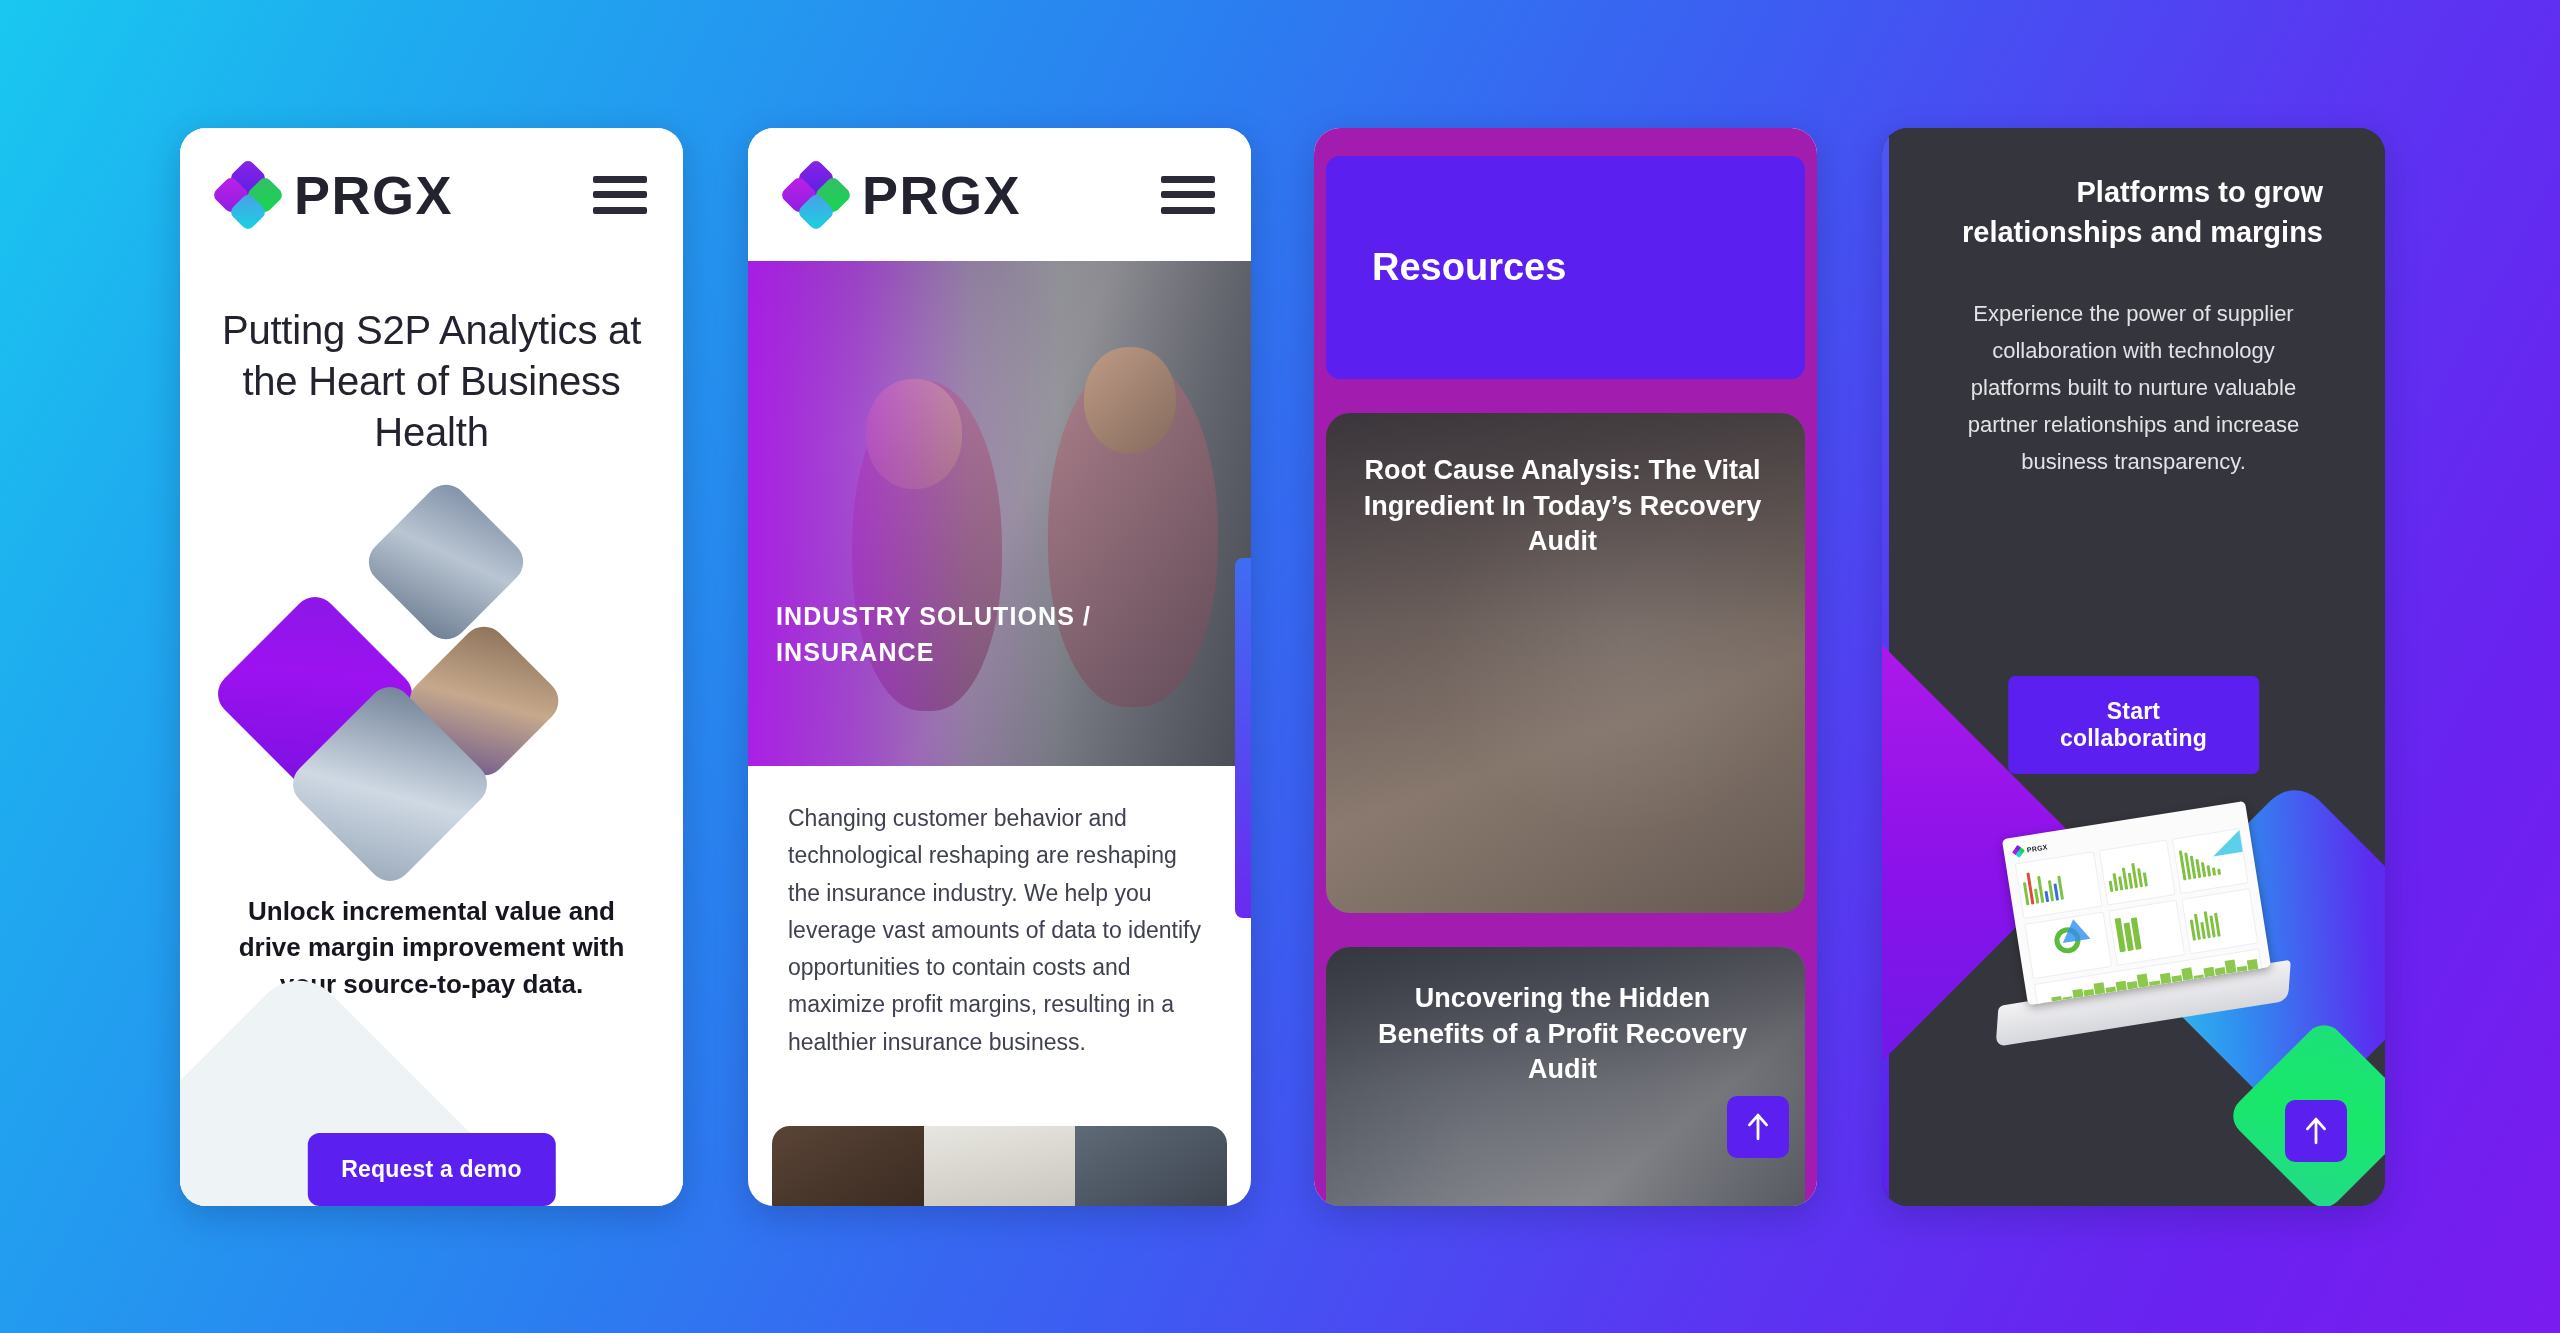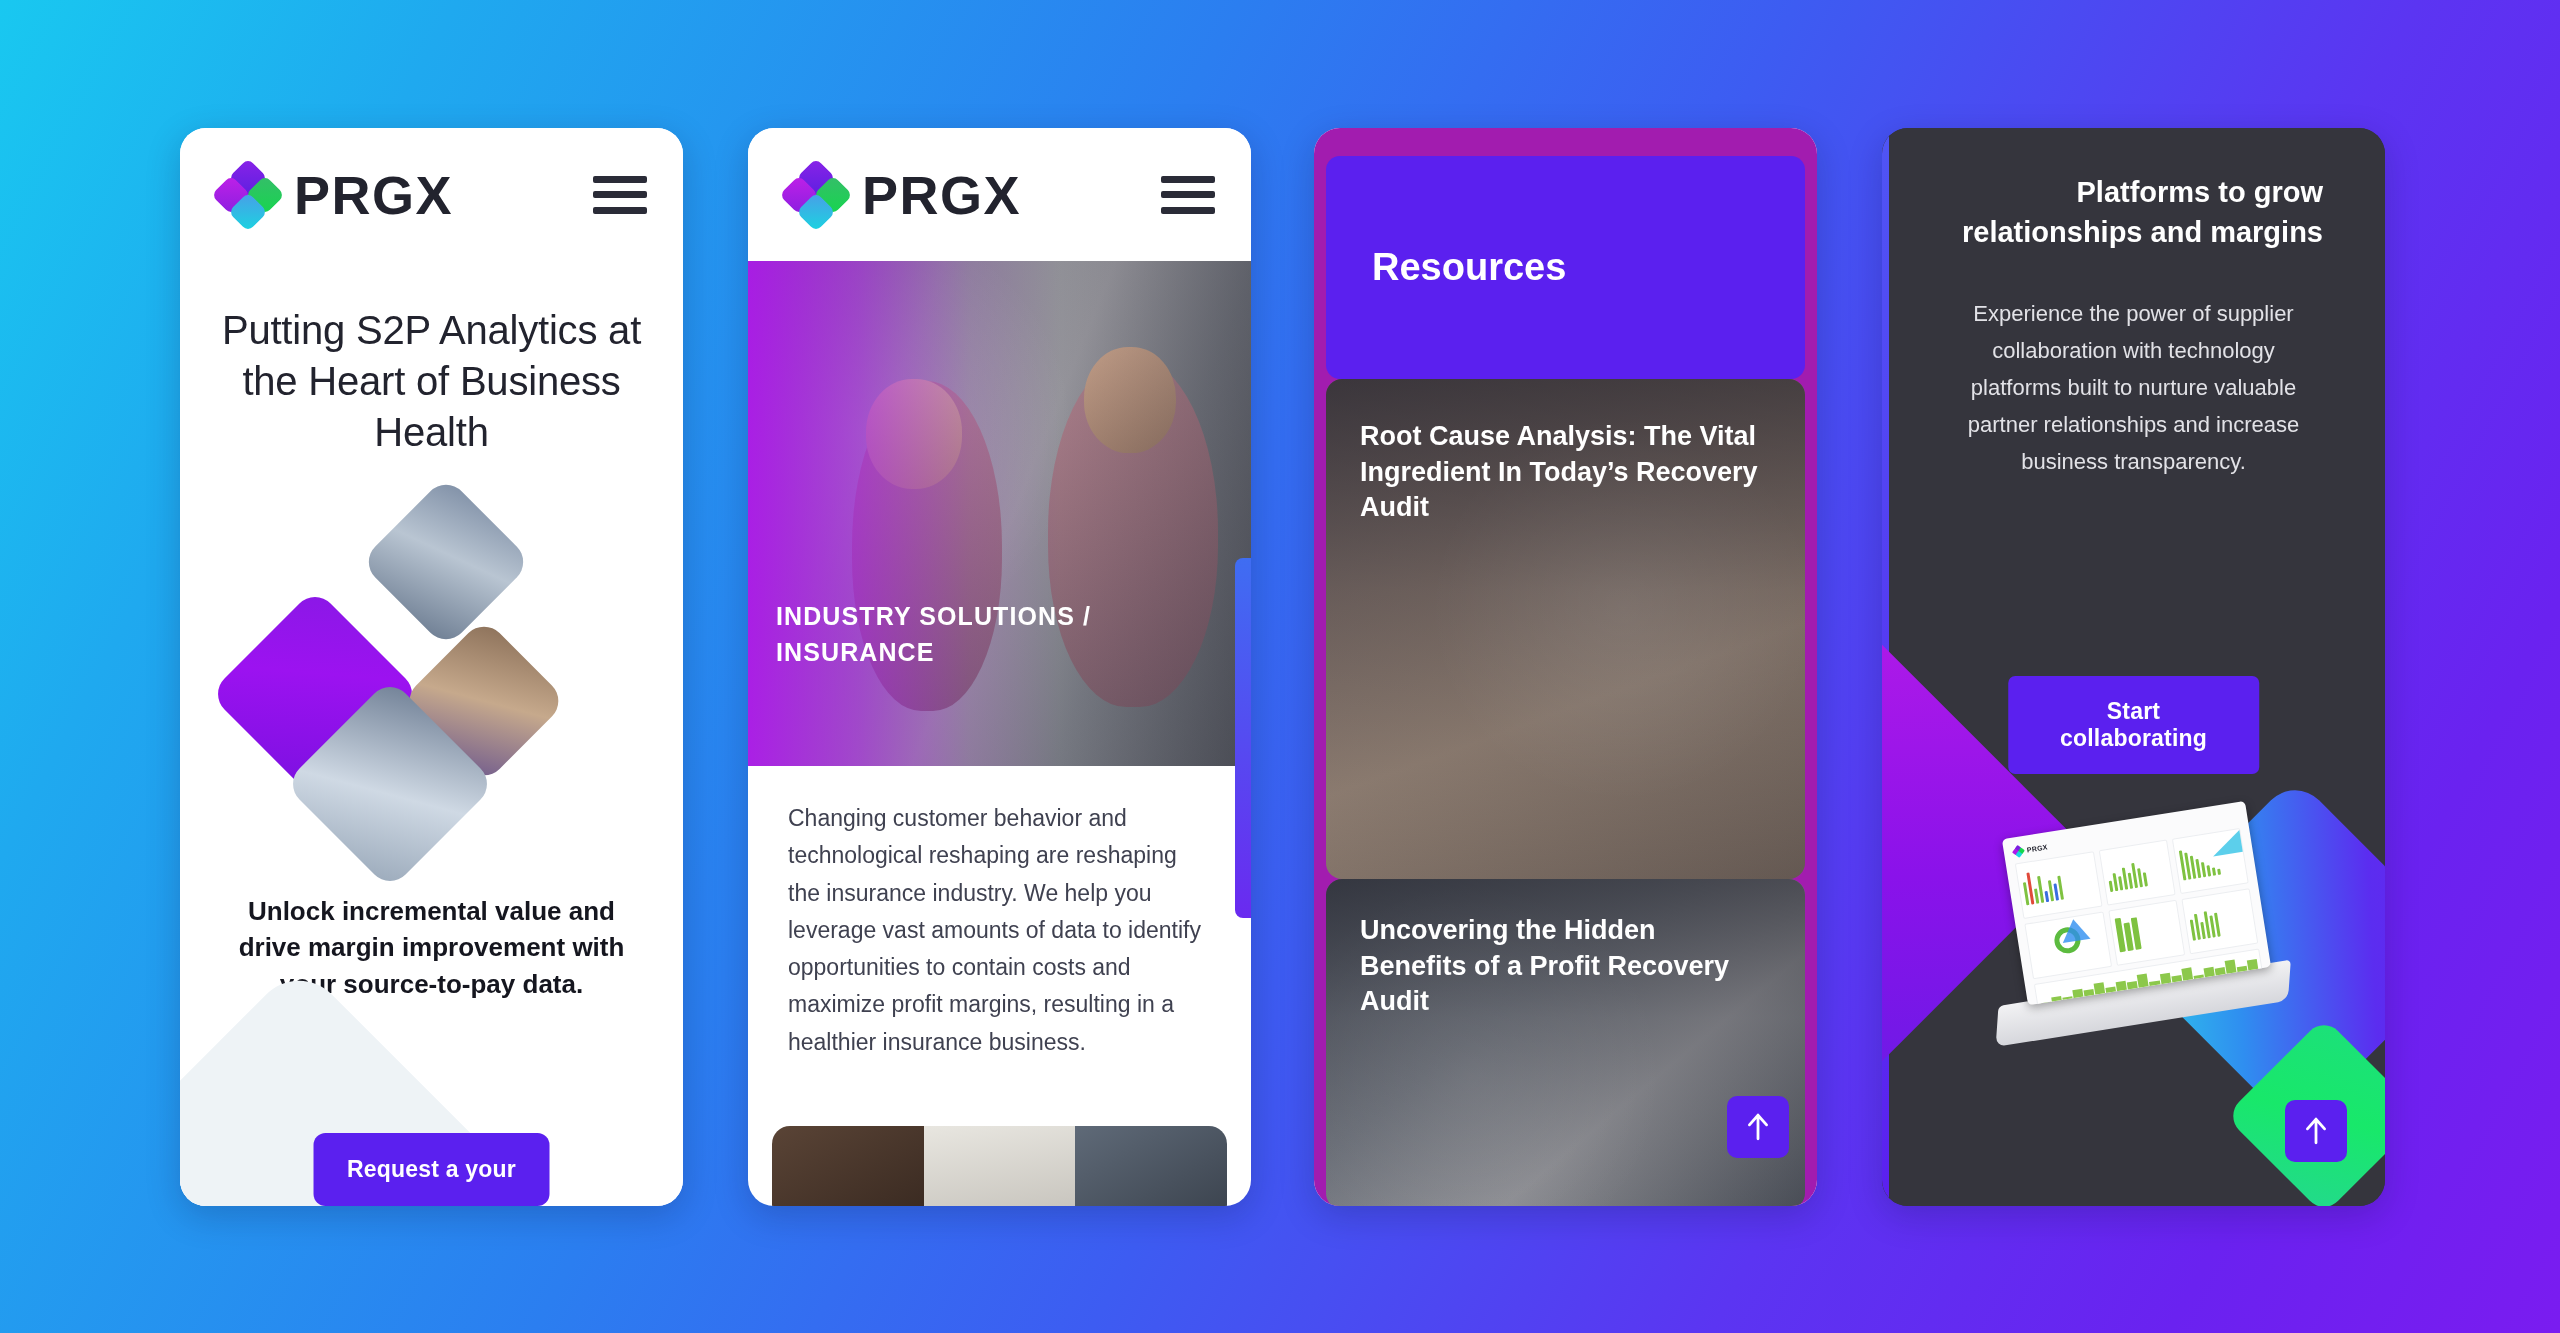--- a/index.html
+++ b/index.html
@@ -123,21 +123,21 @@
              background: linear-gradient(180deg,#3f6df2,#6a2af0); border-radius: 8px; }
 
   
   .c3 { background: #a21caf; height: 100%; padding: 28px 12px; position: relative; overflow: hidden; }
   .res-hero {
     background: #5b20ef; border-radius: 14px; height: 223px;
     display: flex; align-items: center; padding: 0 46px;
   }
   .res-hero h2 { color: #fff; font-size: 38px; font-weight: 700; }
   .art-card {
-    position: relative; border-radius: 16px; overflow: hidden; 
+    position: relative; border-radius: 24px; overflow: hidden; margin-top: 34px; text-align: center;
   }
   .art-1 { height: 500px; }
   .art-2 { height: 330px; }
   .art-bg-1 { position: absolute; inset: 0;
     background:
       radial-gradient(circle at 62% 46%, rgba(255,255,255,.12), transparent 48%),
       linear-gradient(160deg,#6a5f62 0%,#8b7a72 35%,#a08d7e 62%,#6d6058 100%); }
   .art-bg-2 { position: absolute; inset: 0;
     background:
       radial-gradient(circle at 30% 60%, rgba(255,255,255,.10), transparent 50%),
@@ -239,21 +239,21 @@
         <div class="diamond-art">
           <div class="dia dia-top"></div>
           <div class="dia dia-left"></div>
           <div class="dia dia-right"></div>
           <div class="dia dia-bot"></div>
         </div>
 
         <p class="c1-sub">Unlock incremental value and drive margin improvement with your source-to-pay data.</p>
 
         <div class="blob"></div>
-        <button class="btn-primary" id="demoBtn">Request a your</button>
+        <button class="btn-primary" id="demoBtn">Request a demo</button>
       </div>
     </div>
   </div>
 
   <div class="phone" id="phone2">
     <div class="screen">
 
       <div class="nav">
         <div class="brand">
           <span class="logo-mark">

